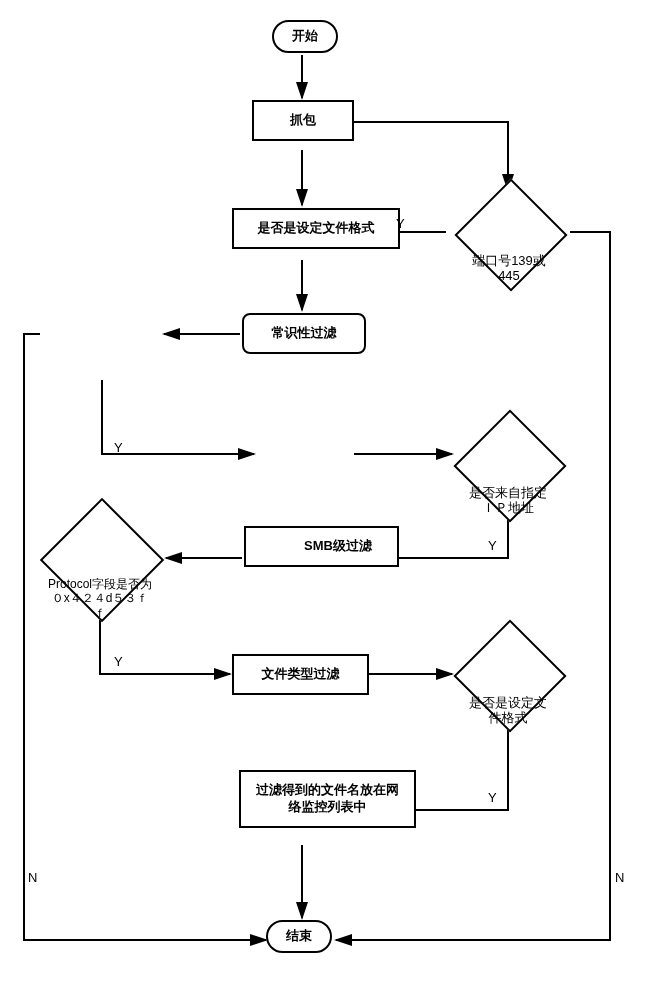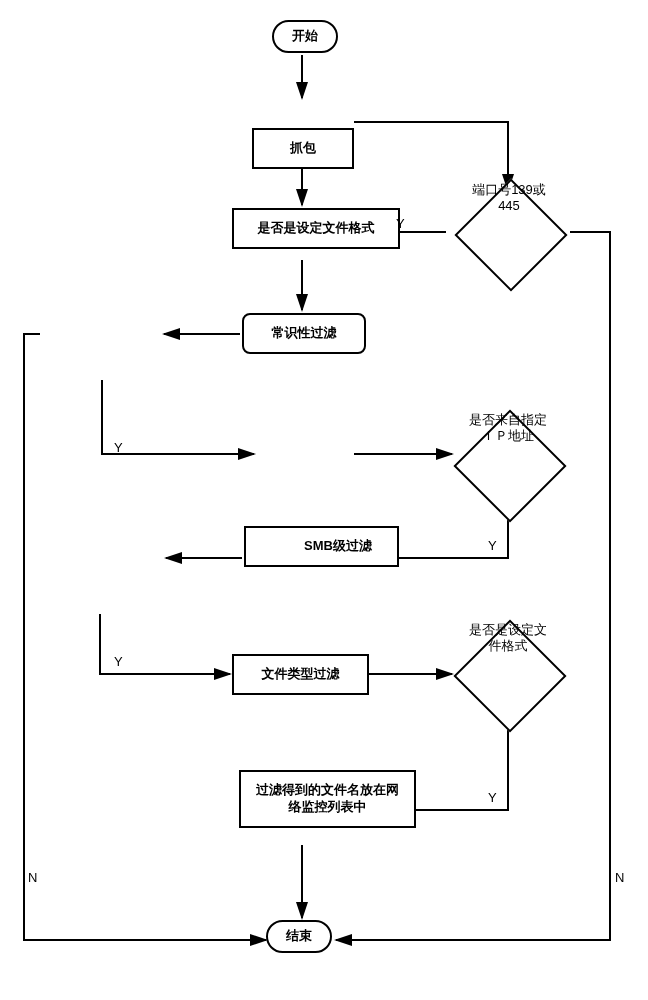--- a/index.html
+++ b/index.html
@@ -31,21 +31,21 @@
       font-weight: bold;
     }
     .process {
       border: 2px solid #000;
       padding: 10px 14px;
       font-weight: bold;
     }
     .decision {
       position: absolute;
       display: flex;
-      align-items: flex-start;
+      align-items: flex-end;
       justify-content: center;
       text-align: center;
       font-size: 13px;
       line-height: 1.2;
     }
     .decision-text {
       position: relative;
       z-index: 2;
       max-width: 90px;
       padding: 4px;
@@ -122,21 +122,21 @@
   </svg>
 
   <div class="node terminal" style="left:252px; top:0px;">
     <span>开始</span>
   </div>
 
   <div class="node terminal" style="left:246px; top:900px;">
     <span>结束</span>
   </div>
 
-  <div class="node process" style="left:232px; top:80px; width:70px;margin-top:28px;">
+  <div class="node process" style="left:232px; top:80px; width:70px;">
     <span>抓包</span>
   </div>
 
   <div class="node process" style="left:212px; top:188px; width:136px;">
     <span>是否是设定文件格式</span>
   </div>
 
   <div class="node process" style="left:222px; top:293px; width:92px;border-radius:8px;">
     <span>常识性过滤</span>
   </div>
@@ -162,20 +162,26 @@
   </div>
 
 
   <div class="diamond-container" style="left:432px; top:388px; width:112px; height:112px;">
     <div class="diamond" style="left:18px; top:18px; width:76px; height:76px;"></div>
     <div class="decision" style="width:112px; height:112px;">
       <div class="decision-text">是否来自指定ＩＰ地址</div>
     </div>
   </div>
 
+  <div class="diamond-container" style="left:14px; top:472px; width:132px; height:132px;">
+    <div class="diamond" style="left:24px; top:24px; width:84px; height:84px;"></div>
+    <div class="decision" style="width:132px; height:132px;">
+      <div class="decision-text" style="max-width:108px; font-size:12px;">Protocol字段是否为０x４２４d５３ｆｆ</div>
+    </div>
+  </div>
 
   <div class="diamond-container" style="left:432px; top:598px; width:112px; height:112px;">
     <div class="diamond" style="left:18px; top:18px; width:76px; height:76px;"></div>
     <div class="decision" style="width:112px; height:112px;">
       <div class="decision-text">是否是设定文件格式</div>
     </div>
   </div>
 
   <div class="edge-label" style="left:376px; top:196px;">Y</div>
   <div class="edge-label" style="left:595px; top:850px;">N</div>

